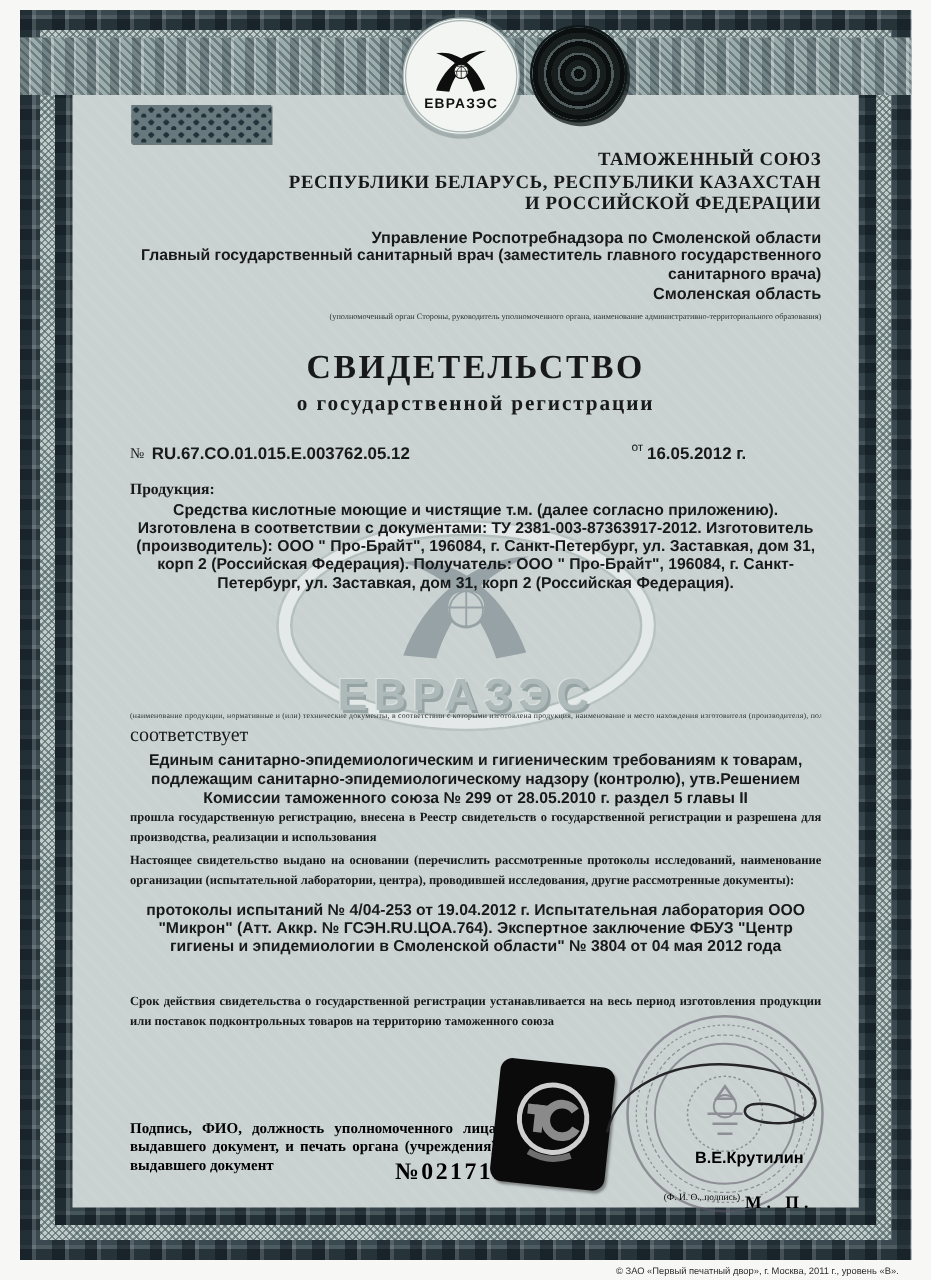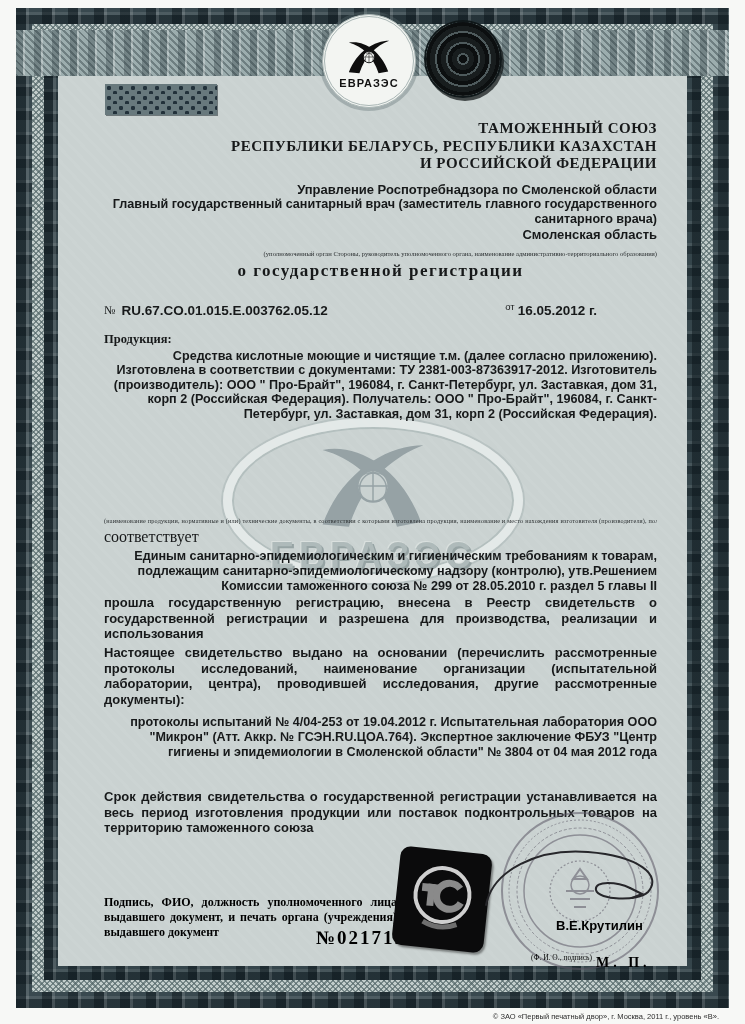--- a/index.html
+++ b/index.html
@@ -64,22 +64,22 @@
   .title-main { margin-top:21px; text-align:center; font-family:"Liberation Serif", serif; font-weight:bold; font-size:27px; letter-spacing:2px; }
   .title-sub { margin-top:4px; text-align:center; font-family:"Liberation Serif", serif; font-weight:bold; font-size:17px; letter-spacing:1.5px; }
 
   .regline { margin-top:22px; display:flex; }
   .regline .no { font-family:"Liberation Serif", serif; font-size:12px; margin-right:6px; }
   .regline .num { font-weight:bold; font-size:13.5px; }
   .regline .ot { margin-left:auto; font-size:9.5px; position:relative; top:-2px; margin-right:3px; }
   .regline .date { font-weight:bold; font-size:13.5px; margin-right:60px; }
 
   .prod-label { margin-top:14px; font-family:"Liberation Serif", serif; font-size:12.5px;font-weight:bold; }
-  .p-sans { font-weight:bold; font-size:12.6px; line-height:14.6px; text-align:right; }
-  .p-serif { font-family:Liberation Sans, sans-serif; font-weight:bold; font-size:13px; line-height:15.6px; text-align:justify; }
+  .p-sans { font-weight:bold; font-size:12.6px; line-height:14.6px; text-align:center; }
+  .p-serif { font-family:Liberation Serif, serif; font-weight:bold; font-size:10px; line-height:15.6px; text-align:justify; }
   .prod-desc { margin-top:2px; }
 
   .mid-caption { margin-top:96px; font-family:"Liberation Serif", serif; font-size:6.2px; color:#2a2e30; letter-spacing:.2px; white-space:nowrap; overflow:hidden; }
   .corresponds { margin-top:4px; font-family:"Liberation Serif", serif; font-size:16px; }
   .req { margin-top:3px; }
   .registered { margin-top:2px; }
   .usage { margin-top:2px; }
   .basis-intro { margin-top:3px; }
   .basis-docs { margin-top:8px; }
   .validity { margin-top:30px; }
@@ -123,20 +123,21 @@
             <div>РЕСПУБЛИКИ БЕЛАРУСЬ, РЕСПУБЛИКИ КАЗАХСТАН</div>
             <div>И РОССИЙСКОЙ ФЕДЕРАЦИИ</div>
           </div>
           <div class="hdr hdr-auth">
             <div>Управление Роспотребнадзора по Смоленской области</div>
             <div class="hdr-auth2">Главный государственный санитарный врач (заместитель главного государственного санитарного врача)</div>
             <div>Смоленская область</div>
           </div>
           <div class="hdr hdr-caption">(уполномоченный орган Стороны, руководитель уполномоченного органа, наименование административно-территориального образования)</div>
 
+          <div class="title-main">СВИДЕТЕЛЬСТВО</div>
           <div class="title-sub">о государственной регистрации</div>
 
           <div class="regline">
             <span class="no">№</span>
             <span class="num">RU.67.CO.01.015.E.003762.05.12</span>
             <span class="ot">от</span>
             <span class="date">16.05.2012 г.</span>
           </div>
 
           <div class="prod-label">Продукция:</div>

